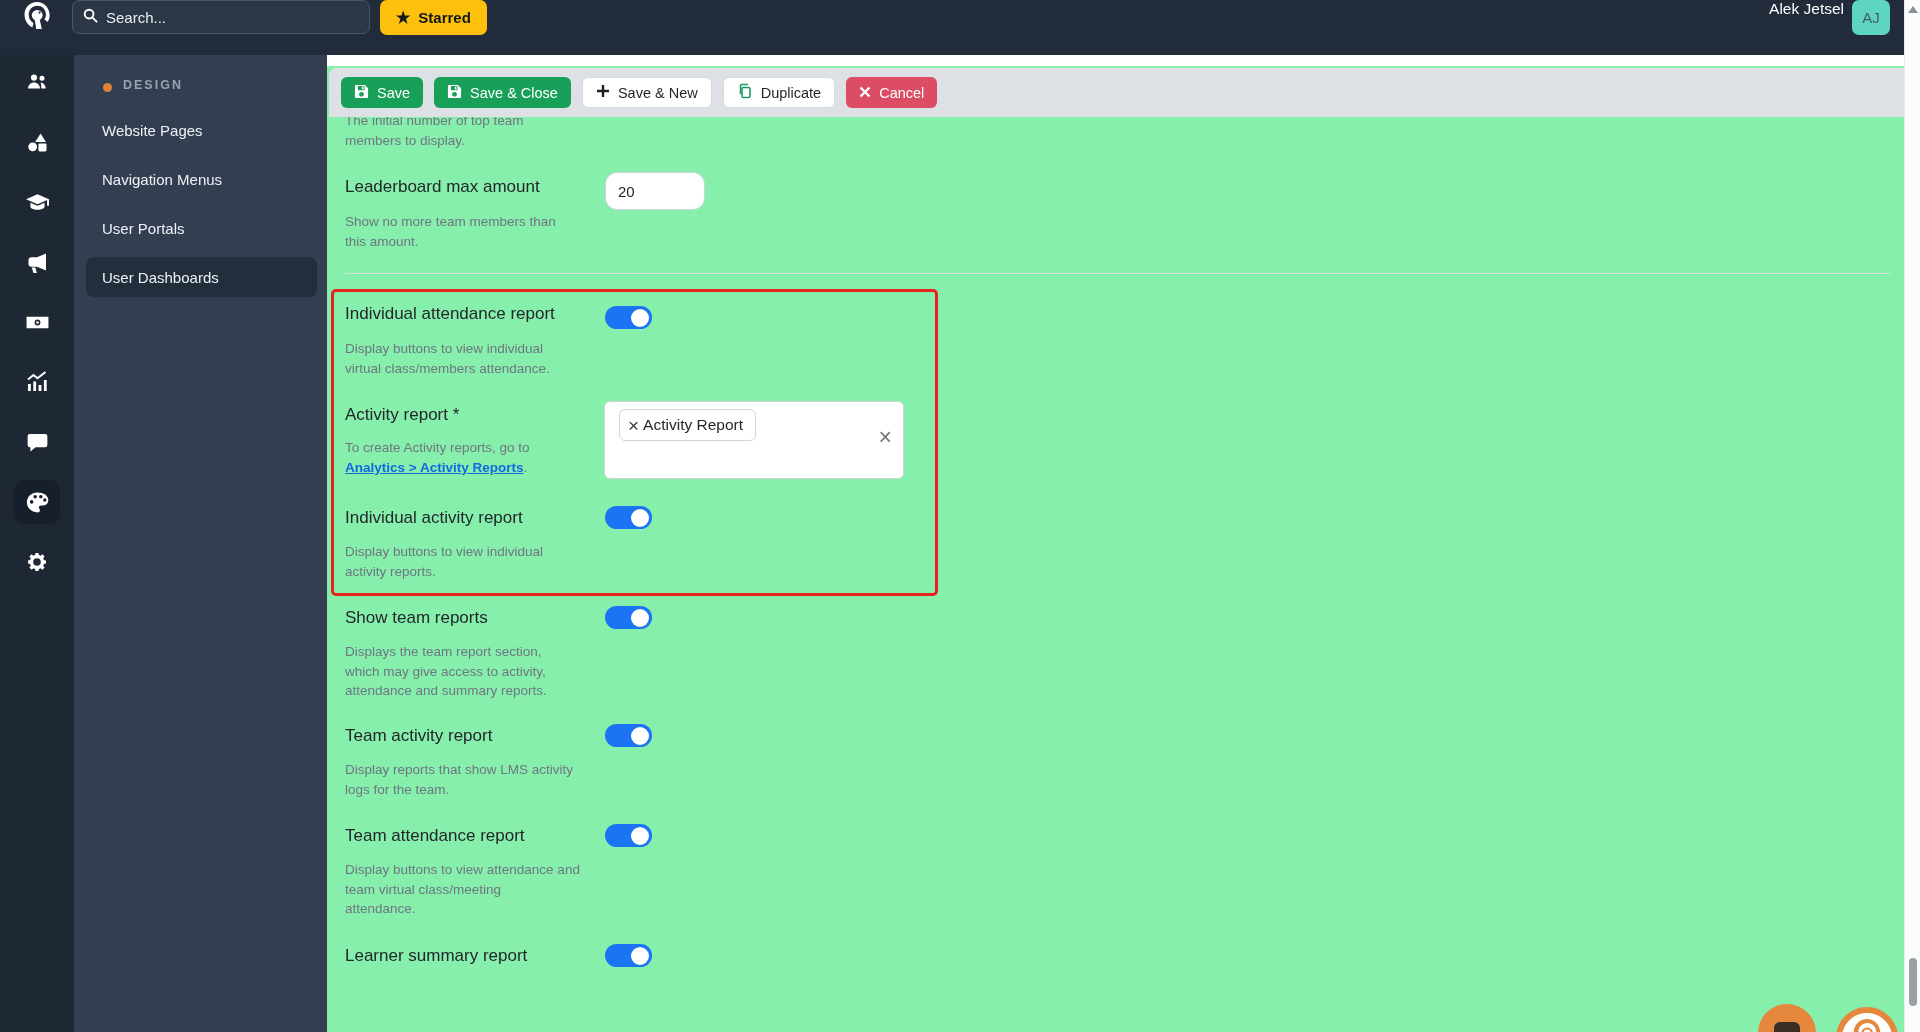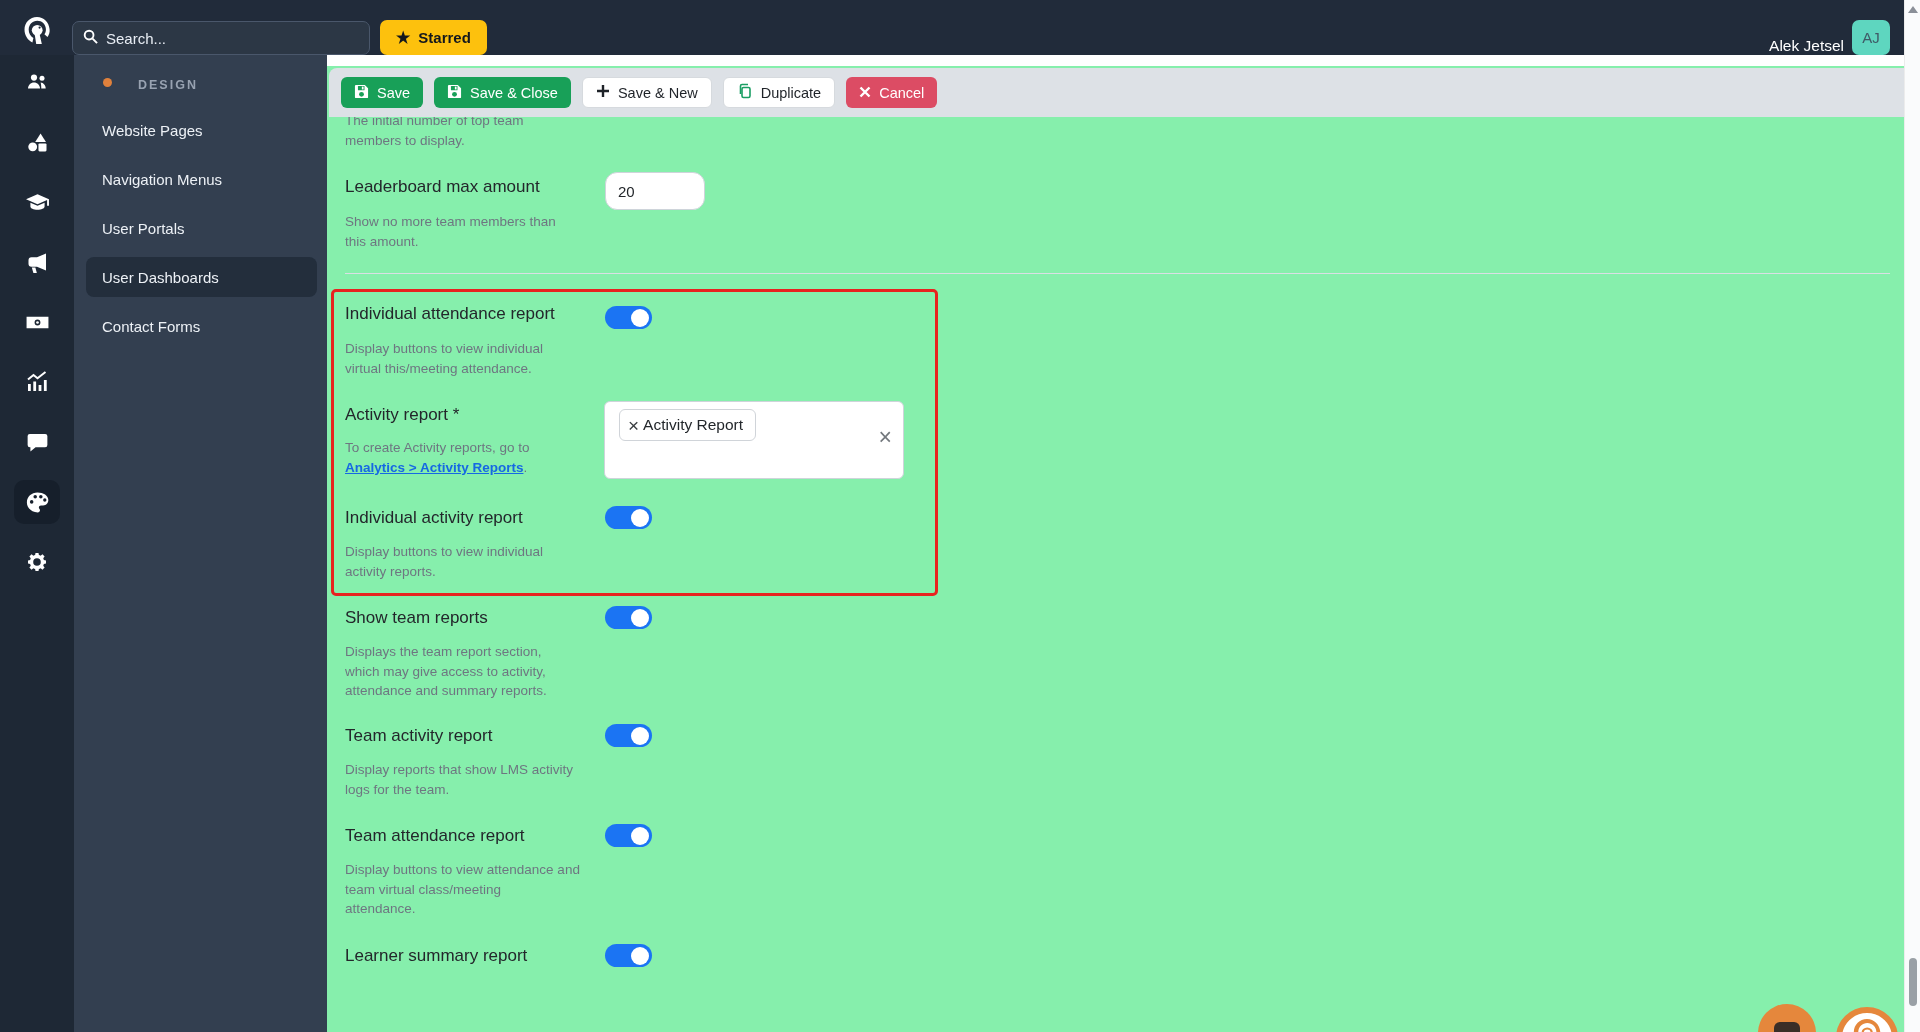--- a/index.html
+++ b/index.html
@@ -2,21 +2,21 @@
 <html><head>
 <meta charset="utf-8">
 <style>
   * { margin:0; padding:0; box-sizing:border-box; }
   html,body { width:1920px; height:1032px; overflow:hidden; background:#fff;
               font-family:"Liberation Sans","DejaVu Sans",sans-serif; }
   .app { position:relative; width:1920px; height:1032px; }
 
   
   .topbar { position:absolute; left:0; top:0; width:1920px; height:55px;
-            background:#212b3a; display:flex; align-items:flex-end; z-index:20; }
+            background:#212b3a; display:flex; align-items:flex-start; z-index:20; }
   .logo-box { width:74px; display:flex; justify-content:center; align-items:center; }
   .searchbox { position:relative; width:298px; height:34px; margin-left:-2px;
                background:#2c3745; border:1px solid #4a576b; border-radius:7px;
                display:flex; align-items:center; padding:0 10px; }
   .searchbox input { background:transparent; border:none; outline:none; color:#eef2f7;
                      font-size:15px; width:100%; margin-left:8px;
                      font-family:"Liberation Sans","DejaVu Sans",sans-serif; }
   .searchbox input::placeholder { color:#e9eef5; opacity:1; }
   .btn-starred { margin-left:10px; height:35px; background:#fdc10d; border:none; border-radius:7px;
                  display:flex; align-items:center; gap:8px; padding:0 16px; cursor:pointer;
@@ -31,21 +31,21 @@
   
   .rail { position:absolute; left:0; top:55px; width:74px; height:977px; background:#1e2835;
           display:flex; flex-direction:column; align-items:center; padding-top:5px; gap:16px; z-index:10; }
   .rail-item { width:46px; height:44px; border-radius:10px; display:flex; align-items:center;
                justify-content:center; cursor:pointer; }
   .rail-item.selected { background:#161f2b; }
   .rail-item svg { display:block; }
 
   
   .sidebar { position:absolute; left:74px; top:55px; width:253px; height:977px; background:#333f50; z-index:9; }
-  .sb-header { display:flex; align-items:flex-start; gap:26px; margin:23px 0 0 29px; }
+  .sb-header { display:flex; align-items:flex-end; gap:11px; margin:23px 0 0 29px; }
   .sb-dot { width:9px; height:9px; border-radius:50%; background:#e0813c; }
   .sb-title { color:#98a2b1; font-size:12.5px; font-weight:700; letter-spacing:2px; }
   .sb-list { margin-top:18px; }
   .sb-item { height:40px; margin:9px 10px 0 12px; border-radius:8px; display:flex; align-items:center;
              padding-left:16px; color:#edf1f6; font-size:15px; font-weight:500; cursor:pointer; }
   .sb-item.selected { background:#232e3c; }
 
   
   .main { position:absolute; left:327px; top:55px; width:1577px; height:977px; background:#86efac; overflow:hidden;margin-top:11px; }
   .toolbar { position:absolute; left:2px; top:2px; width:1575px; height:49px; background:#dde1e6;
@@ -224,21 +224,20 @@
   <div class="sidebar">
     <div class="sb-header">
       <span class="sb-dot"></span>
       <span class="sb-title">DESIGN</span>
     </div>
     <div class="sb-list">
       <div class="sb-item">Website Pages</div>
       <div class="sb-item">Navigation Menus</div>
       <div class="sb-item">User Portals</div>
       <div class="sb-item selected">User Dashboards</div>
-      <div class="sb-item">Contact Forms</div>
     </div>
   </div>
 
   <div class="main">
 
     <div class="toolbar">
       <button class="tb-btn tb-green">
         <span>
           <svg width="15" height="15" viewBox="0 0 16 16">
               <path fill="#fff" d="M2 1h9.5L15 4.5V14a1 1 0 01-1 1H2a1 1 0 01-1-1V2a1 1 0 011-1z"></path>
@@ -299,21 +298,21 @@
       <div>this amount.</div>
     </div>
 
     <div class="divider"></div>
 
     <div class="redbox">
       <div class="fLabel" style="top:12px">Individual attendance report</div>
       <div class="toggle on" style="top:14px"></div>
       <div class="fHelp" style="top:47px">
         <div>Display buttons to view individual</div>
-        <div>virtual this/meeting attendance.</div>
+        <div>virtual class/members attendance.</div>
       </div>
 
       <div class="fLabel" style="top:113px">Activity report *</div>
       <div class="select-box">
         <div class="tag">
           <span class="tag-x">×</span>
           <span>Activity Report</span>
         </div>
         <span class="clear-x">×</span>
       </div>

